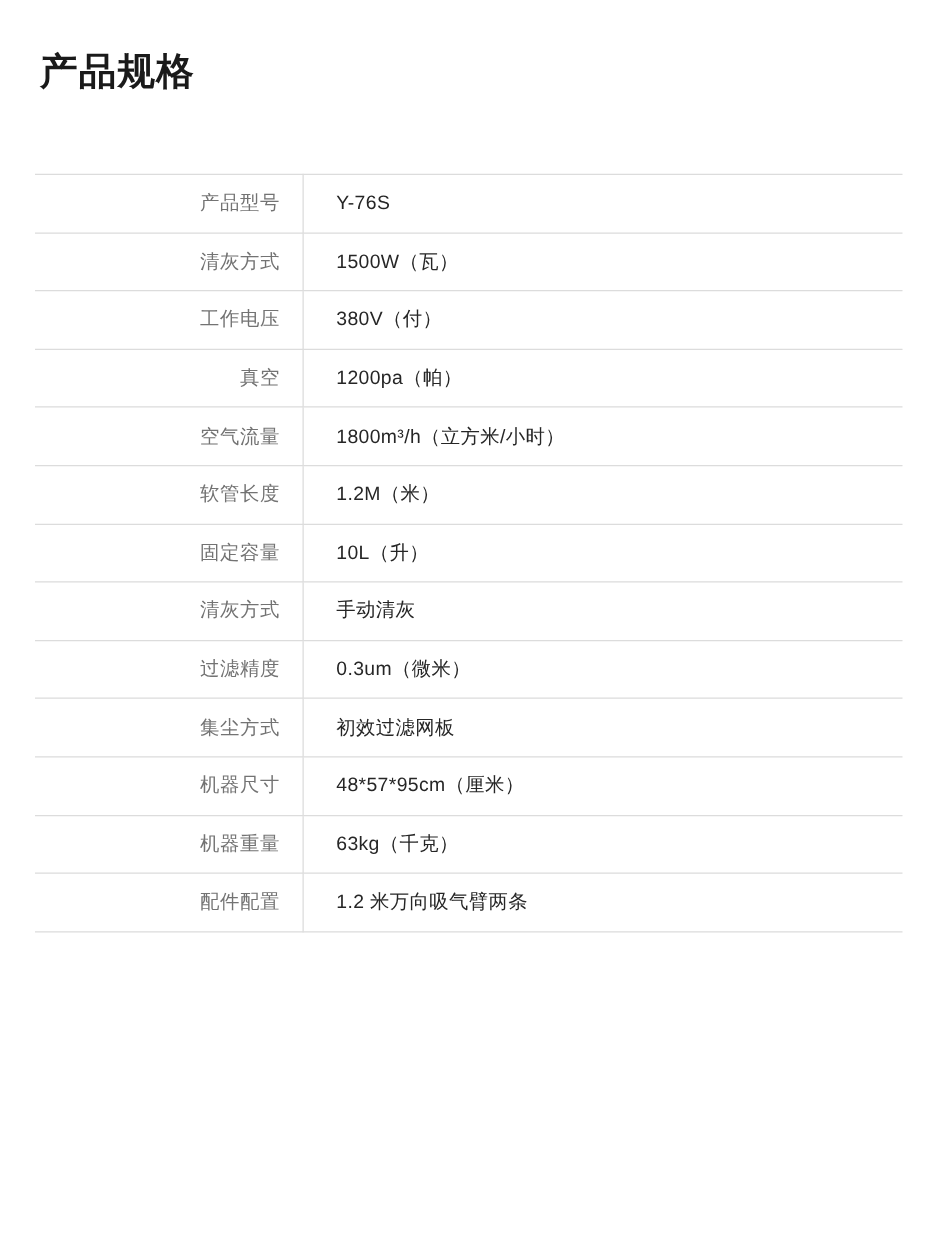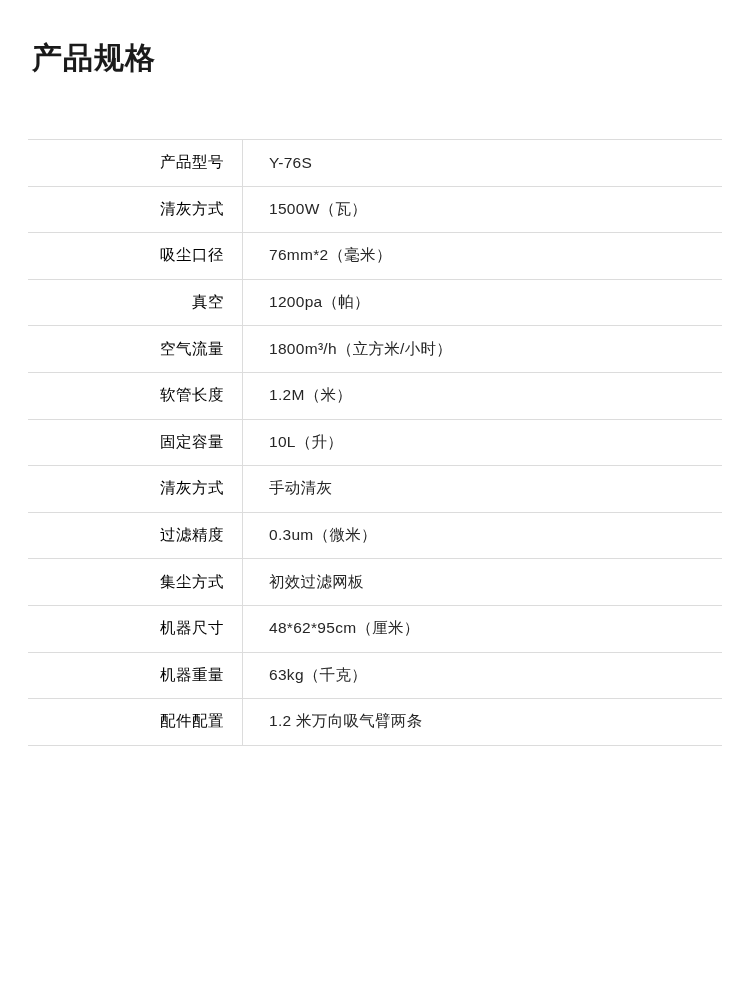--- a/index.html
+++ b/index.html
@@ -46,21 +46,21 @@
     padding: 0;
   }
   .spec-table tr:first-child td {
     border-top: 1px solid #dcdcdc;
   }
   td.label-cell {
     width: 196px;
     text-align: right;
     padding-right: 18px;
     border-right: 1px solid #dcdcdc;
-    color: #000000;
+    color: #737373;
     letter-spacing: 0.5px;
   }
   td.value-cell {
     padding-left: 26px;
     text-align: left;
     color: #262626;
     letter-spacing: 0.3px;
   }
 </style>
 </head>
@@ -73,22 +73,22 @@
     <tbody>
       <tr>
         <td class="label-cell">产品型号</td>
         <td class="value-cell">Y-76S</td>
       </tr>
       <tr>
         <td class="label-cell">清灰方式</td>
         <td class="value-cell">1500W（瓦）</td>
       </tr>
       <tr>
-        <td class="label-cell">吸尘口径</td>
-        <td class="value-cell">76mm*2（毫米）</td>
+        <td class="label-cell">工作电压</td>
+        <td class="value-cell">380V（付）</td>
       </tr>
       <tr>
         <td class="label-cell">真空</td>
         <td class="value-cell">1200pa（帕）</td>
       </tr>
       <tr>
         <td class="label-cell">空气流量</td>
         <td class="value-cell">1800m³/h（立方米/小时）</td>
       </tr>
       <tr>
@@ -106,21 +106,21 @@
       <tr>
         <td class="label-cell">过滤精度</td>
         <td class="value-cell">0.3um（微米）</td>
       </tr>
       <tr>
         <td class="label-cell">集尘方式</td>
         <td class="value-cell">初效过滤网板</td>
       </tr>
       <tr>
         <td class="label-cell">机器尺寸</td>
-        <td class="value-cell">48*62*95cm（厘米）</td>
+        <td class="value-cell">48*57*95cm（厘米）</td>
       </tr>
       <tr>
         <td class="label-cell">机器重量</td>
         <td class="value-cell">63kg（千克）</td>
       </tr>
       <tr>
         <td class="label-cell">配件配置</td>
         <td class="value-cell">1.2 米万向吸气臂两条</td>
       </tr>
     </tbody>

